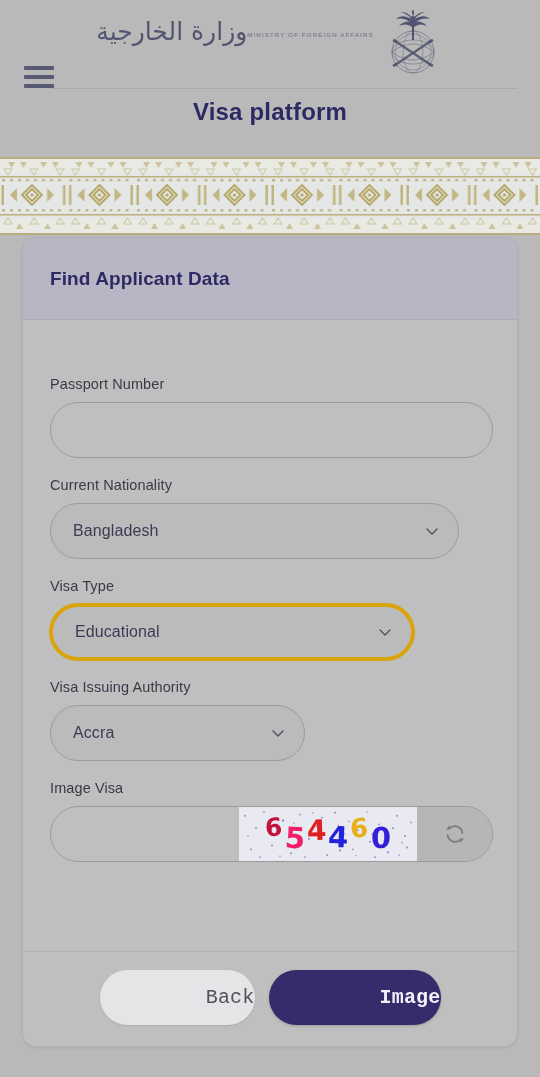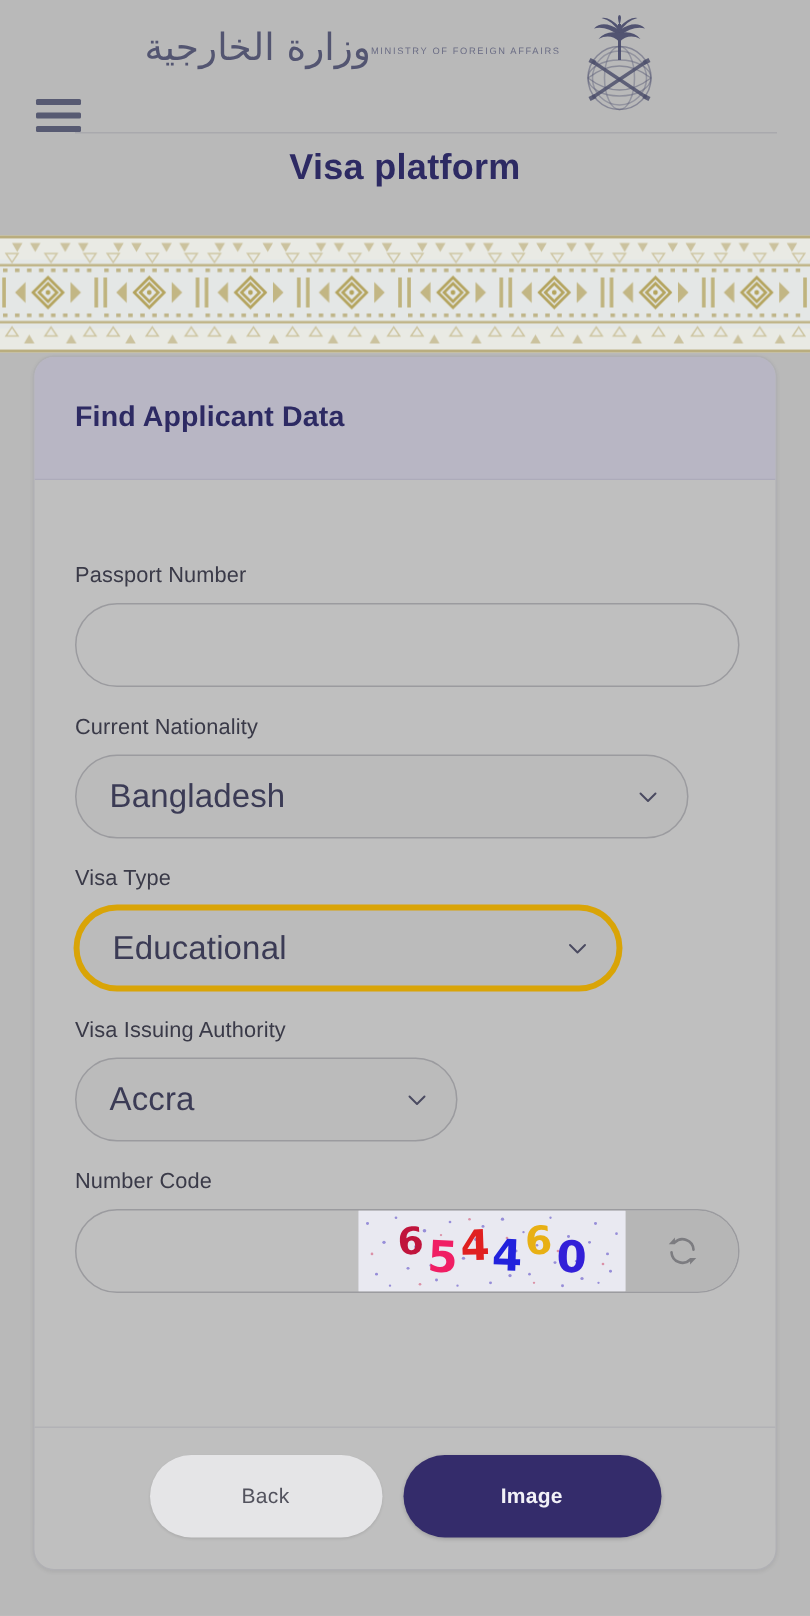--- a/index.html
+++ b/index.html
@@ -171,21 +171,21 @@
     font-size: 16.5px;
     color: #3b3b52;
     cursor: pointer;
     font-family: inherit;
   }
 
   .pill.input { background: transparent; }
   .pill.select { background: #bbbbbb; padding-right: 44px; }
 
   .pill .value {
-    font-size: 22px;
+    font-size: 16px;
     color: #3b3b55;
     letter-spacing: .1px;
   }
 
   .chevron {
     position: absolute;
     right: 18px;
     top: 50%;
     transform: translateY(-50%);
     width: 16px;
@@ -269,24 +269,25 @@
     align-items: center;
     justify-content: center;
     gap: 14px;
     padding-bottom: 4px;
   }
 
   .btn {
     height: 55px;
     border-radius: 28px;
     border: none;
-    font-family: Liberation Sans, sans-serif;
-    font-size: 14px;
+    font-family: Liberation Mono, monospace;
+    font-size: 20px;
     cursor: pointer;
     letter-spacing: .2px;
+    text-align: right;
   }
   .btn-back {
     width: 155px;
     background: #e5e5e7;
     color: #53535e;
     box-shadow: 0 1px 2px rgba(0,0,0,.10);
   }
   .btn-search {
     width: 172px;
     background: #342c6b;
@@ -455,21 +456,21 @@
       <label class="field-label">Visa Issuing Authority</label>
       <div class="pill select w-auth">
         <span class="value">Accra</span>
         <svg class="chevron" viewBox="0 0 16 16">
           <path d="M3 6 L8 11 L13 6" fill="none" stroke="#4a4a60" stroke-width="1.3" stroke-linecap="round" stroke-linejoin="round"></path>
         </svg>
       </div>
     </div>
 
     <div class="field">
-      <label class="field-label">Number Code</label>
+      <label class="field-label">Image Visa</label>
       <div class="captcha-pill">
         <input class="captcha-text-input" type="text" value="" style="">
         <div class="captcha-image">
           <svg class="noise" viewBox="0 0 178 56" preserveAspectRatio="none">
             <rect width="178" height="56" fill="#e9e9f1"></rect>
             <g fill="#7b6fd0" opacity=".75">
               <circle cx="6" cy="9" r="1"></circle>
                 <circle cx="17" cy="22" r="1.1"></circle>
                 <circle cx="25" cy="5" r="0.9"></circle>
               <circle cx="33" cy="40" r="1"></circle>

